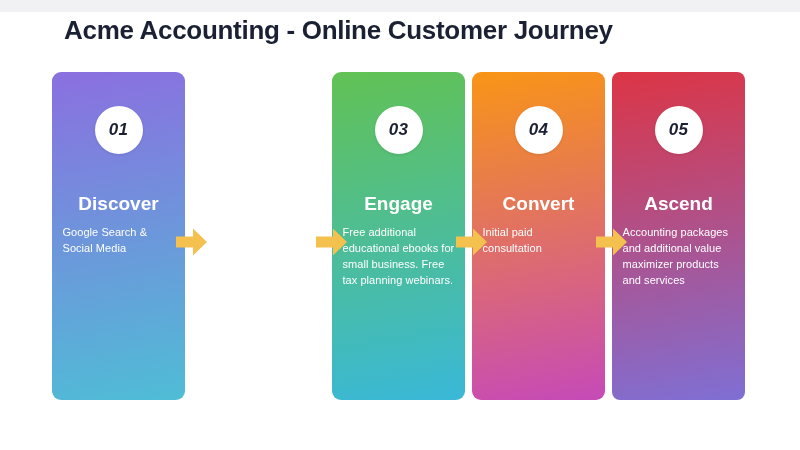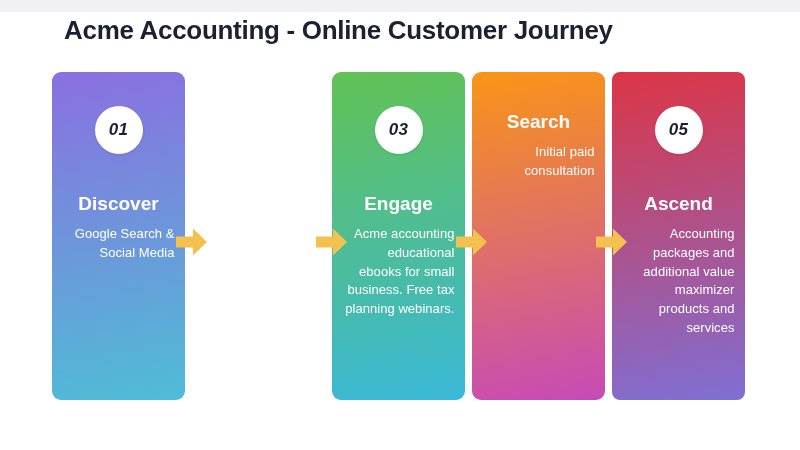--- a/index.html
+++ b/index.html
@@ -68,24 +68,24 @@
     margin-top:40px;
     font-size:19px;
     font-weight:bold;
     color:#ffffff;
     text-align:right;
     line-height:1.1;
   }
   .card-body {
     margin-top:10px;
     width:112px;
-    font-size:13px;
+    font-size:11px;
     line-height:1.45;
     color:#ffffff;
-    text-align:right;
+    text-align:left;
     letter-spacing:0.05px;
   }
   
   .arrow {
     position:absolute;
     top:156px;
     width:31px; height:28px;
     z-index:5;
   }
   .arrow svg { display:block; width:31px; height:28px; }
@@ -116,31 +116,32 @@
       </div>
       <div class="arrow" style="left: 264px;">
         <svg viewBox="0 0 31 28" xmlns="http://www.w3.org/2000/svg">
           <path d="M0 8.5 H17 V0.5 L31 14 L17 27.5 V19.5 H0 Z" fill="#f5c14e"></path>
         </svg>
       </div>
       <div class="card" style="left: 280px; background: linear-gradient(170deg, rgb(98, 194, 84) 0%, rgb(57, 184, 216) 100%); padding-left: 40px;">
         <div class="card-inner">
           <div class="num-circle">03</div>
           <div class="card-heading">Engage</div>
-          <div class="card-body">Acme accounting educational ebooks for small business. Free tax planning webinars.</div>
+          <div class="card-body">Free additional educational ebooks for small business. Free tax planning webinars.</div>
         </div>
       </div>
       <div class="arrow" style="left: 404px;">
         <svg viewBox="0 0 31 28" xmlns="http://www.w3.org/2000/svg">
           <path d="M0 8.5 H17 V0.5 L31 14 L17 27.5 V19.5 H0 Z" fill="#f5c14e"></path>
         </svg>
       </div>
       <div class="card" style="left: 420px; background: linear-gradient(170deg, rgb(249, 149, 22) 0%, rgb(198, 74, 184) 100%);">
         <div class="card-inner">
-          <div class="card-heading">Search</div>
+          <div class="num-circle">04</div>
+          <div class="card-heading">Convert</div>
           <div class="card-body">Initial paid consultation</div>
         </div>
       </div>
       <div class="arrow" style="left: 544px;">
         <svg viewBox="0 0 31 28" xmlns="http://www.w3.org/2000/svg">
           <path d="M0 8.5 H17 V0.5 L31 14 L17 27.5 V19.5 H0 Z" fill="#f5c14e"></path>
         </svg>
       </div>
       <div class="card" style="left: 560px; background: linear-gradient(170deg, rgb(220, 53, 69) 0%, rgb(127, 111, 212) 100%); border-radius: 8px;">
         <div class="card-inner">

